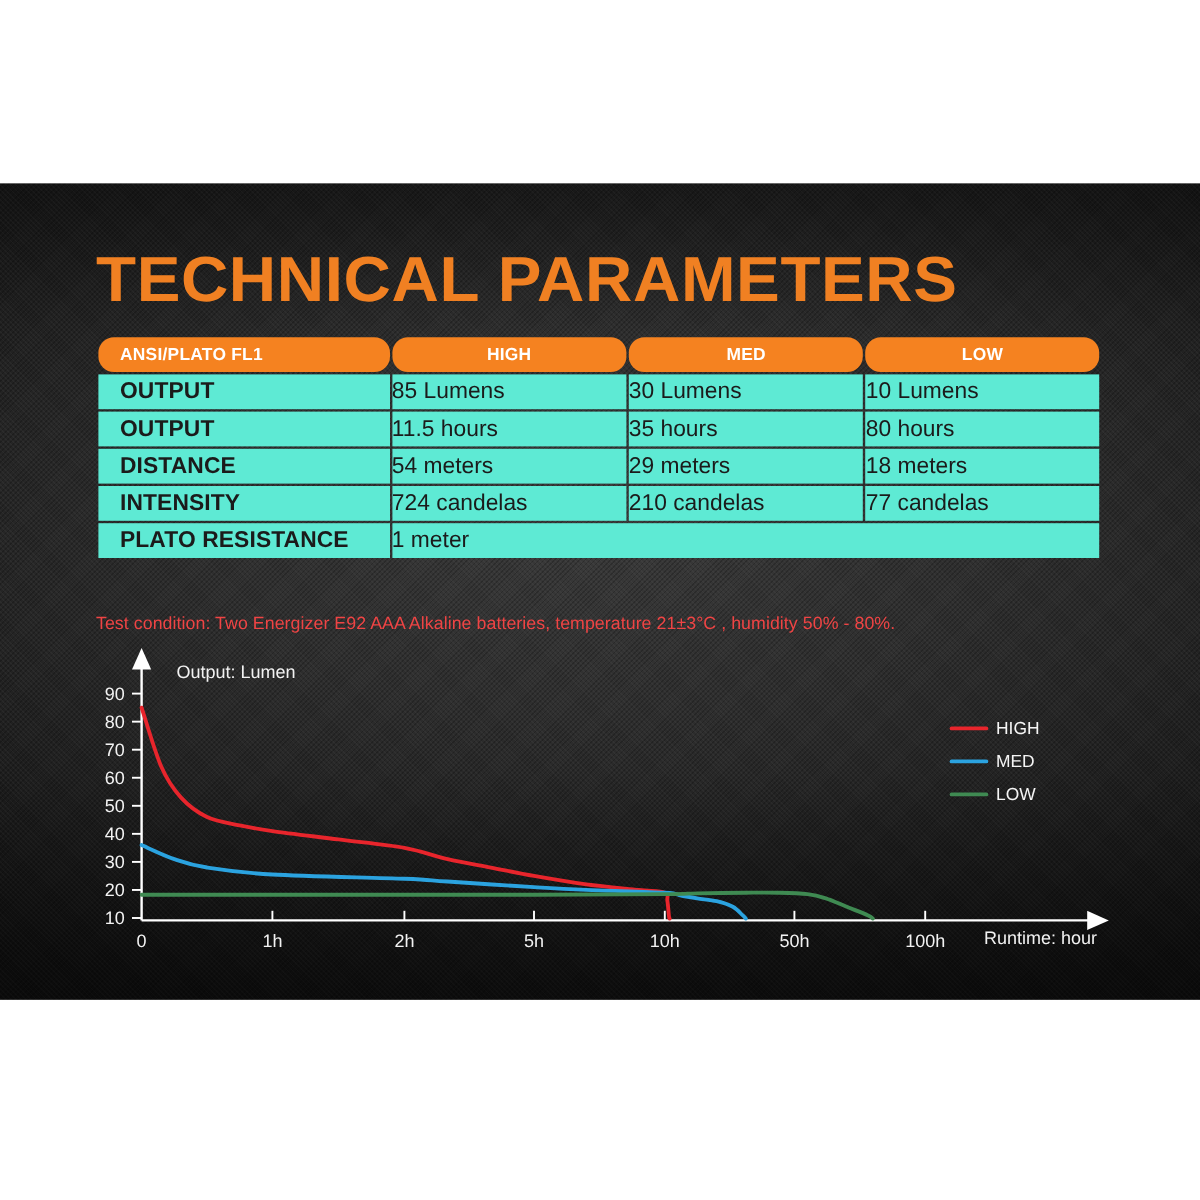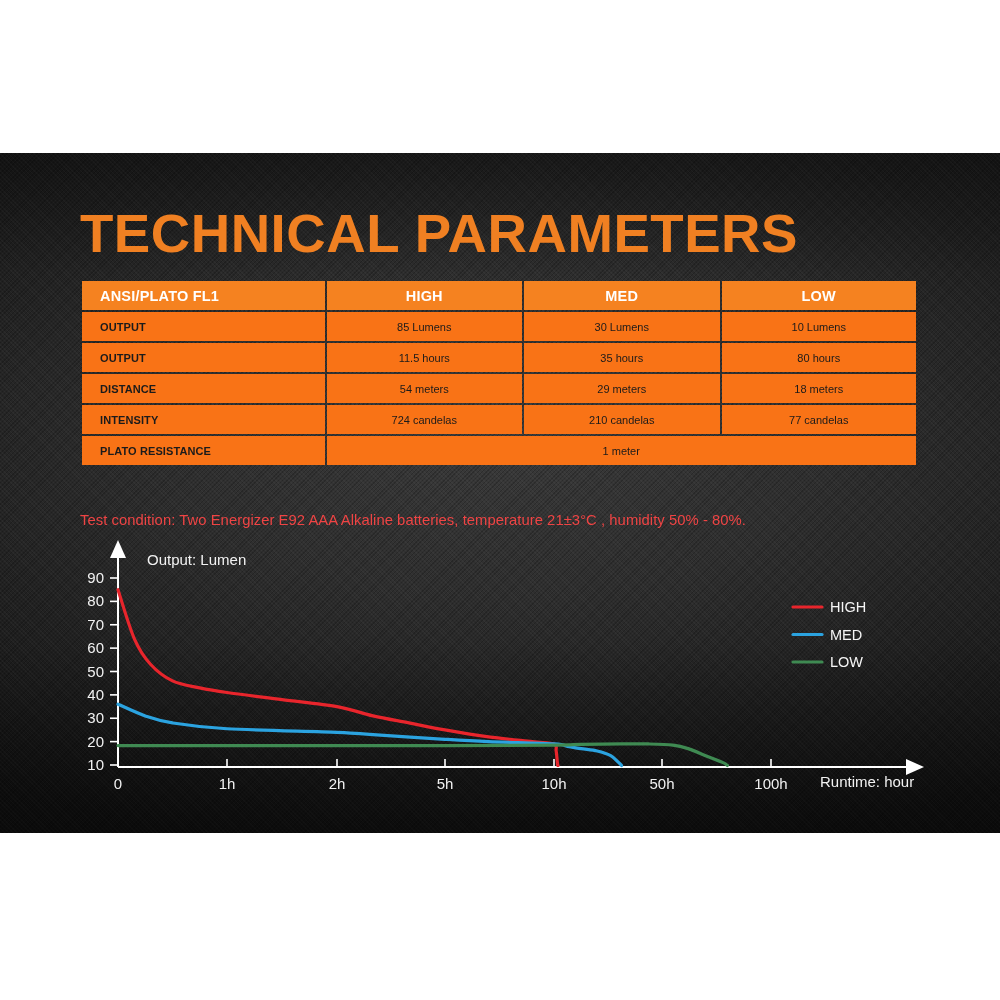--- a/index.html
+++ b/index.html
@@ -60,34 +60,35 @@
     font-family:"Liberation Sans", sans-serif;
   }
   .spec-table td, .spec-table th { padding:0; }
   .hdr {
     background:#F58220;
     color:#ffffff;
     font-size:14.5px;
     font-weight:bold;
     height:29px;
     letter-spacing:.2px;
+    border-radius:13px;
   }
   .hdr.left { text-align:left; padding-left:18px; }
   .hdr.ctr  { text-align:center; }
   .cell {
-    background:#f97316;
+    background:#5eead4;
     color:#1b1b1b;
     height:29px;
-    font-size:11px;
+    font-size:19px;
   }
   .cell.lbl {
     text-align:left; padding-left:18px;
     font-weight:bold; letter-spacing:.1px;
   }
-  .cell.val { text-align:center; font-weight:normal; }
+  .cell.val { font-weight:normal; }
 
   
   col.c0 { width:243px; }
   col.c1 { width:196px; }
   col.c2 { width:196px; }
   col.c3 { width:195px; }
 
   
   .test-cond {
     position:absolute; left:80px; top:512px;

